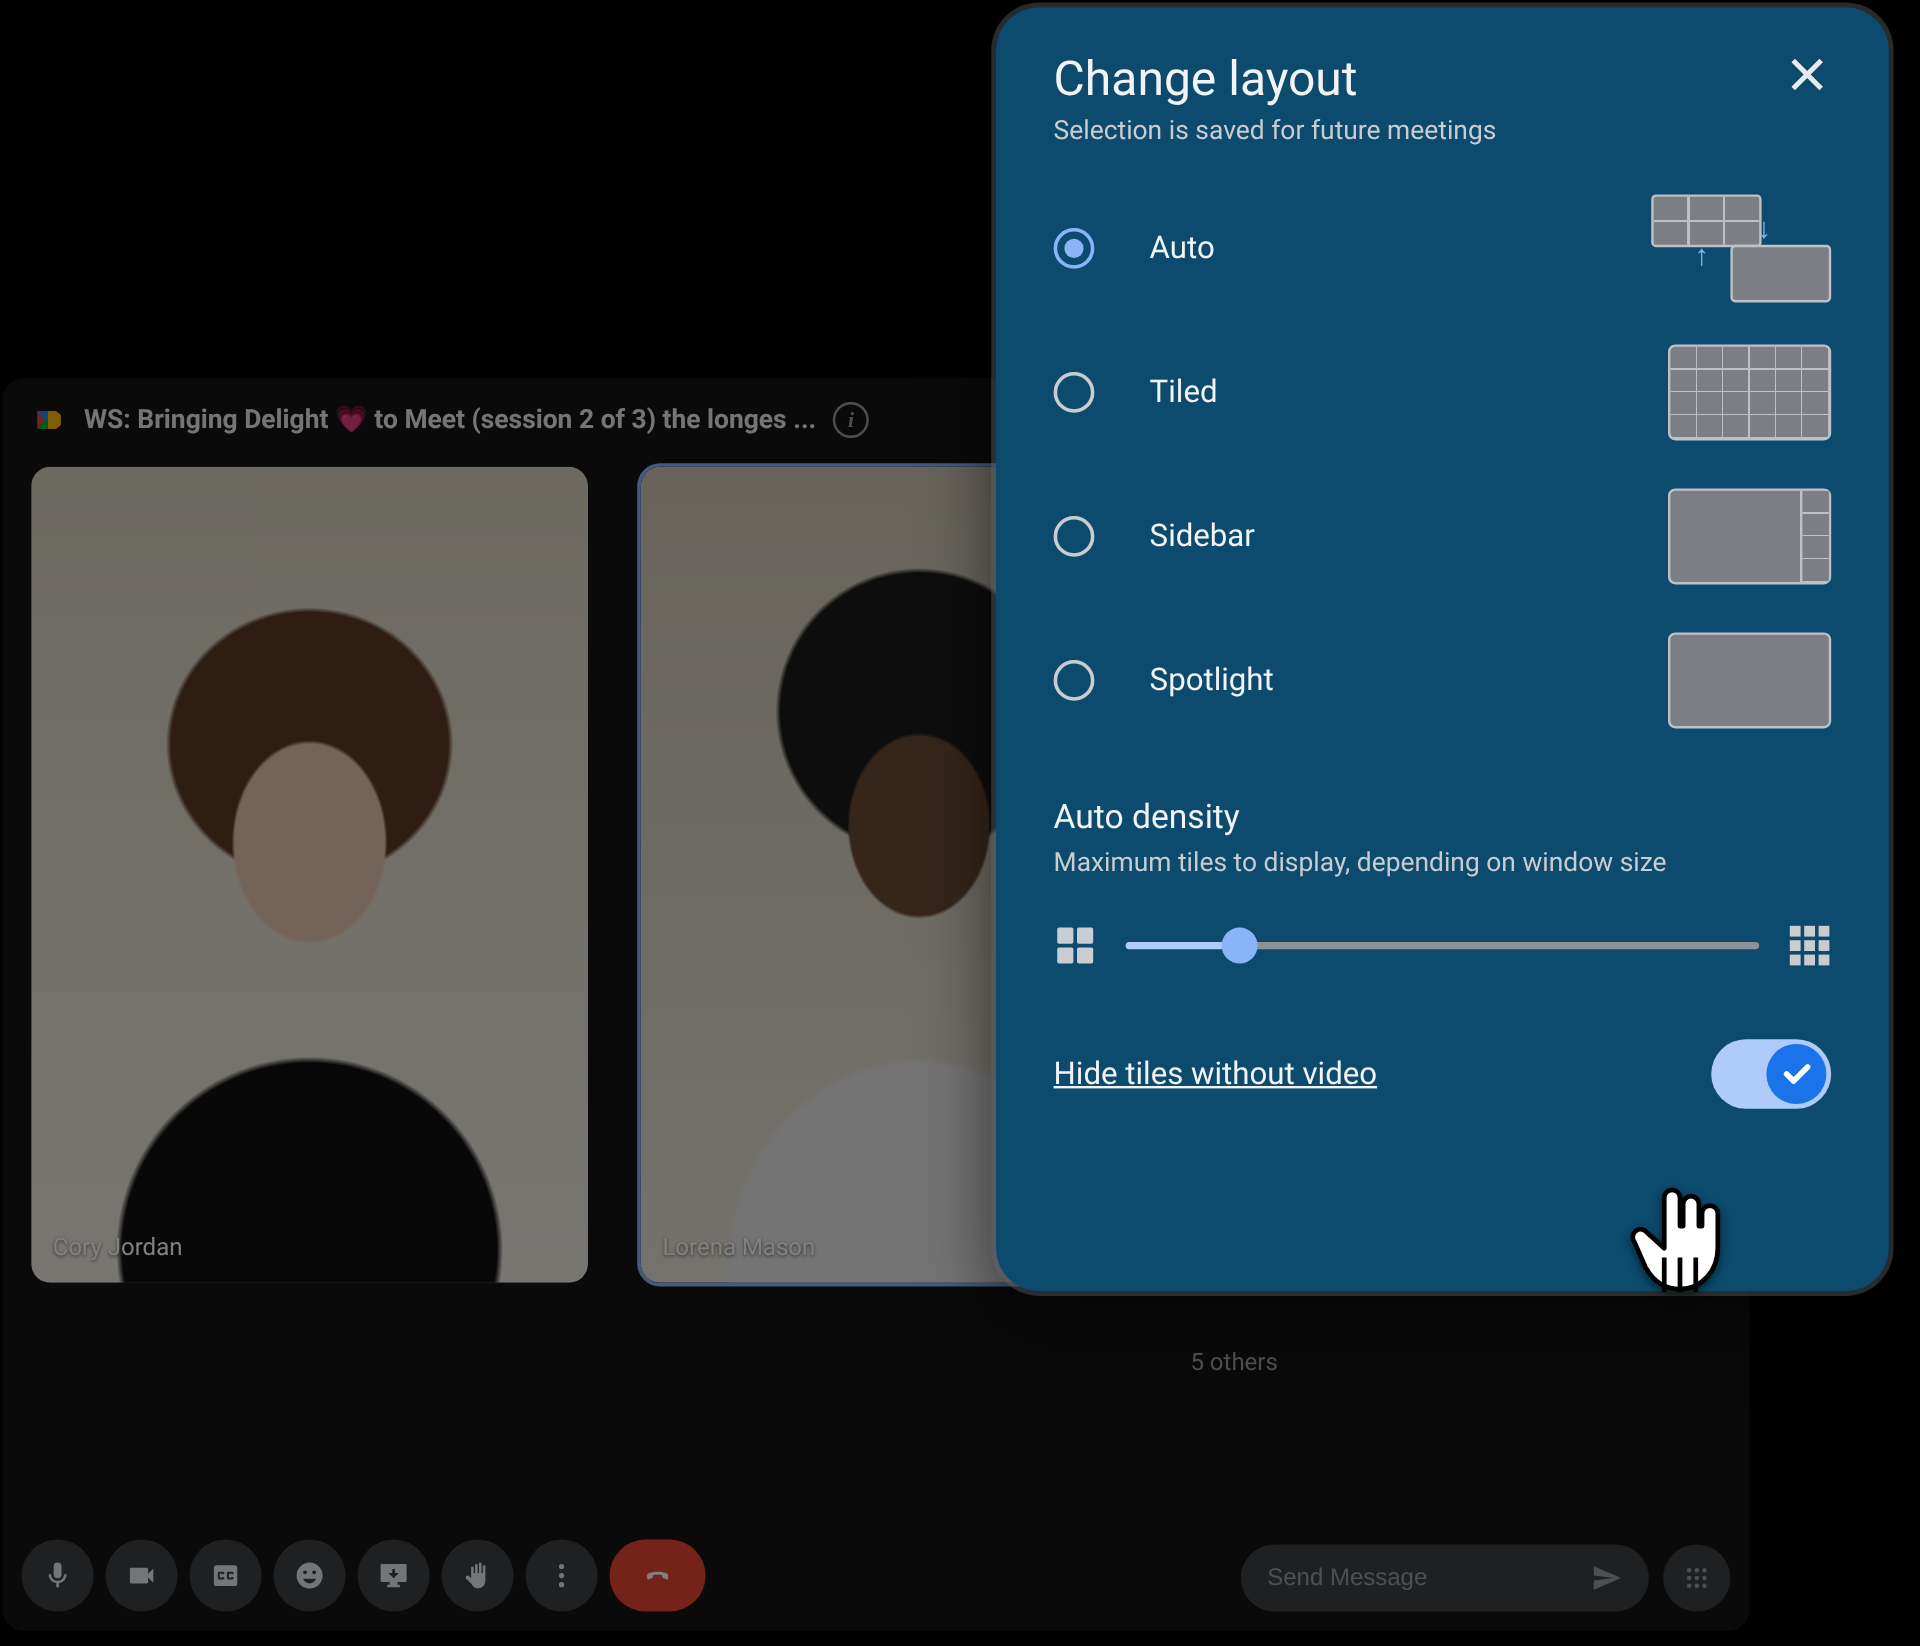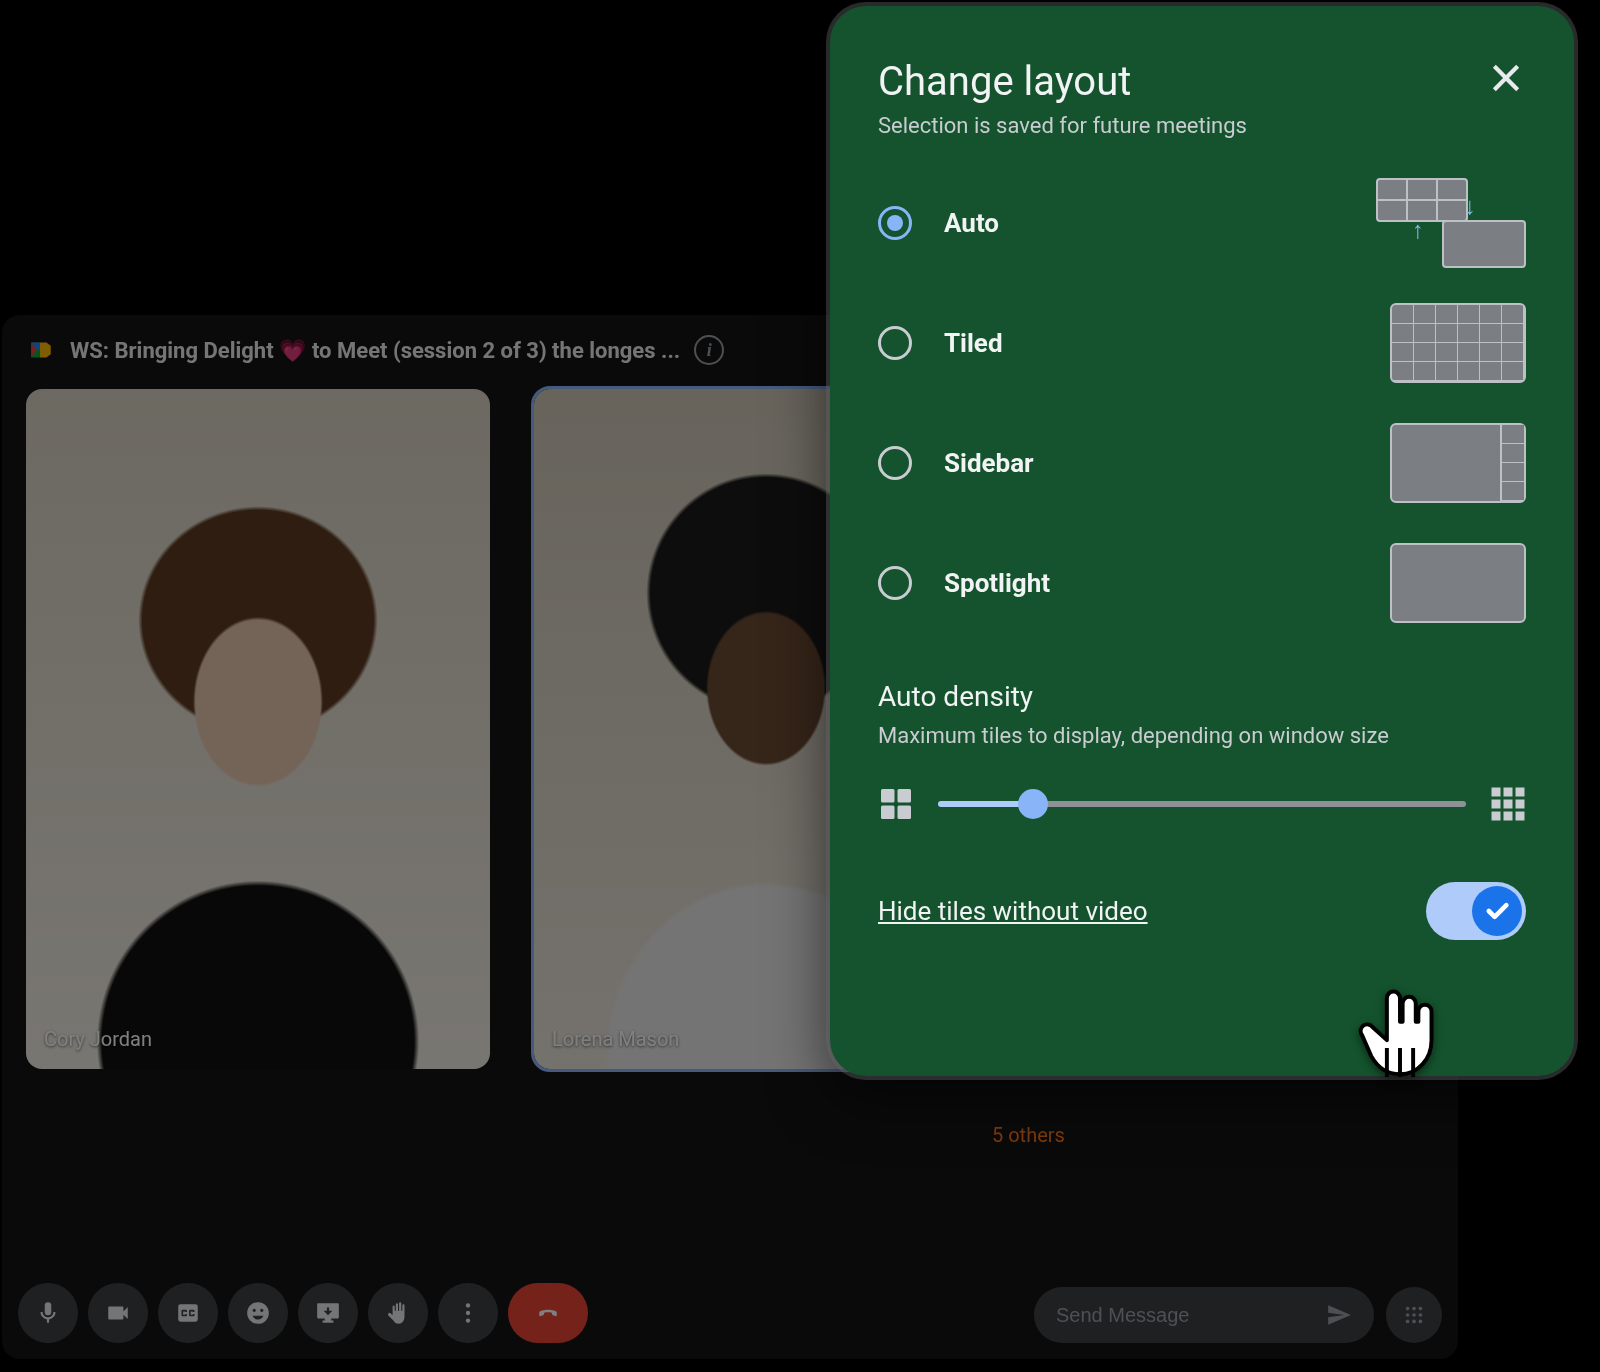--- a/index.html
+++ b/index.html
@@ -73,21 +73,21 @@
     left: 18px;
     bottom: 18px;
     color: #fff;
     font-size: 20px;
     text-shadow: 0 1px 3px rgba(0,0,0,.6);
   }
   .others-cell {
     position: absolute;
     left: 990px;
     top: 808px;
-    color: #f97316;
+    color: #a3a3a3;
     font-size: 20px;
   }
 
   
   .portrait-a { background:
       radial-gradient(ellipse 130px 170px at 50% 46%, #e8c7b0 0%, #e8c7b0 48%, transparent 50%),
       radial-gradient(ellipse 210px 200px at 50% 34%, #5b3a20 0%, #5b3a20 55%, transparent 57%),
       radial-gradient(ellipse 260px 260px at 50% 96%, #101010 0%, #101010 60%, transparent 62%),
       linear-gradient(#d9d2c3,#f0ece3);
   }
@@ -136,34 +136,34 @@
   .apps-btn { width:56px;height:56px;border-radius:28px;background:#3c4043;color:#9aa0a6;display:flex;align-items:center;justify-content:center;}
   .apps-btn svg{width:22px;height:22px;fill:currentColor;}
 
   
   .layout-panel {
     position: absolute;
     left: 830px;
     top: 6px;
     width: 744px;
     height: 1070px;
-    background: #14532d;
+    background: #0c4a6e;
     border-radius: 36px;
     box-shadow: 0 0 0 4px rgba(100,104,108,.4), 0 20px 60px rgba(0,0,0,.6);
-    padding: 52px 48px 48px 48px;
+    padding: 36px 48px 48px 48px;
     color: #e8eaed;
   }
   .panel-header { display:flex; justify-content:space-between; align-items:flex-start; }
   .panel-title { font-size: 40px; font-weight: 400; color:#f1f3f4; }
   .panel-sub { font-size: 22px; color:#c9ccd0; margin-top: 8px; }
   .close-btn { width:40px;height:40px;color:#e8eaed;cursor:pointer;display:flex;align-items:center;justify-content:center; }
   .close-btn svg{width:100%;height:100%;stroke:currentColor;}
 
   .options { margin-top: 46px; display:flex; flex-direction:column; gap: 42px; }
-  .option-row { display:flex; align-items:center; gap: 32px; height: 78px; font-weight: bold; }
+  .option-row { display:flex; align-items:center; gap: 46px; height: 78px; }
   .radio {
     width: 34px; height: 34px; border-radius: 50%;
     border: 3px solid #c9ccd0;
     display:flex;align-items:center;justify-content:center;
     flex-shrink:0;
   }
   .radio.selected { border-color:#8ab4f8; }
   .radio.selected::after { content:""; width:16px;height:16px;border-radius:50%;background:#8ab4f8; }
   .option-label { font-size: 26px; color:#f1f3f4; flex:1; }
 

